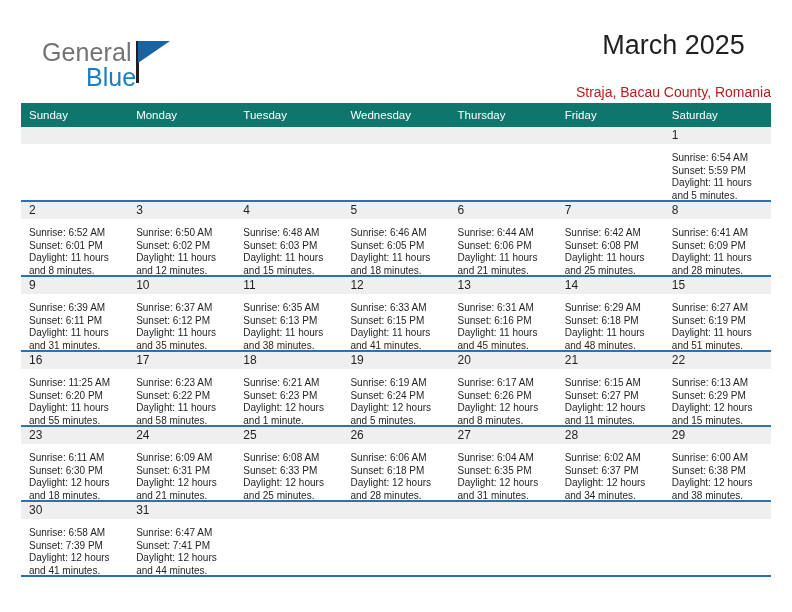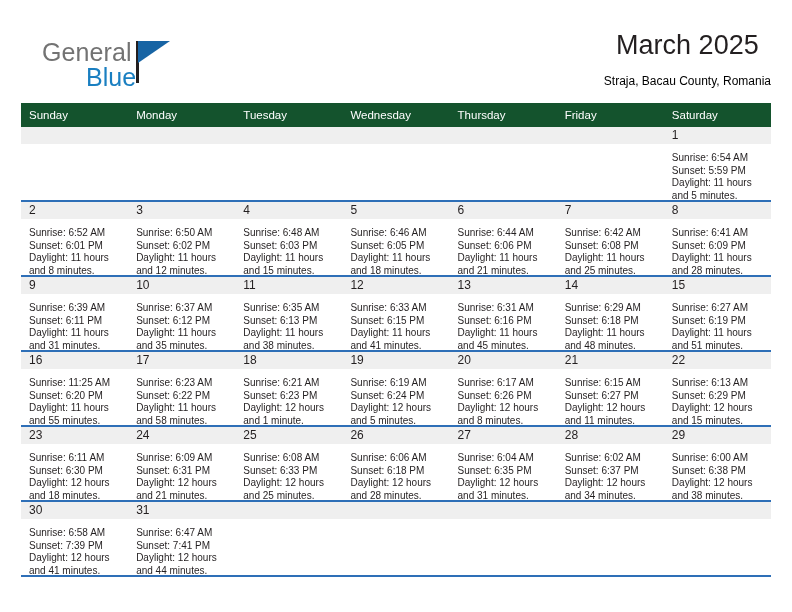--- a/index.html
+++ b/index.html
@@ -76,37 +76,37 @@
     top: 0;
     text-align: center;
   }
   .cal-title {
     font-size: 27px;
     color: #231f20;
     line-height: 34px;
     white-space: nowrap;
   }
   .cal-subtitle {
-    font-size: 12px;
-    color: #000000;
+    font-size: 14px;
+    color: #b91c1c;
     line-height: 22px;
-    margin-top: 8px;
+    margin-top: 19px;
     white-space: nowrap;
   }
 
   
   .calendar {
     position: absolute;
     left: 21px;
     top: 103px;
     width: 750px;
   }
   .dow-row {
     display: flex;
-    background: #14532d;
+    background: #0f766e;
     height: 24px;
   }
   .dow-cell {
     flex: 1 1 0;
     color: #ffffff;
     font-size: 11.5px;
     line-height: 24px;
     padding-left: 8px;
     box-sizing: border-box;
     white-space: nowrap;

